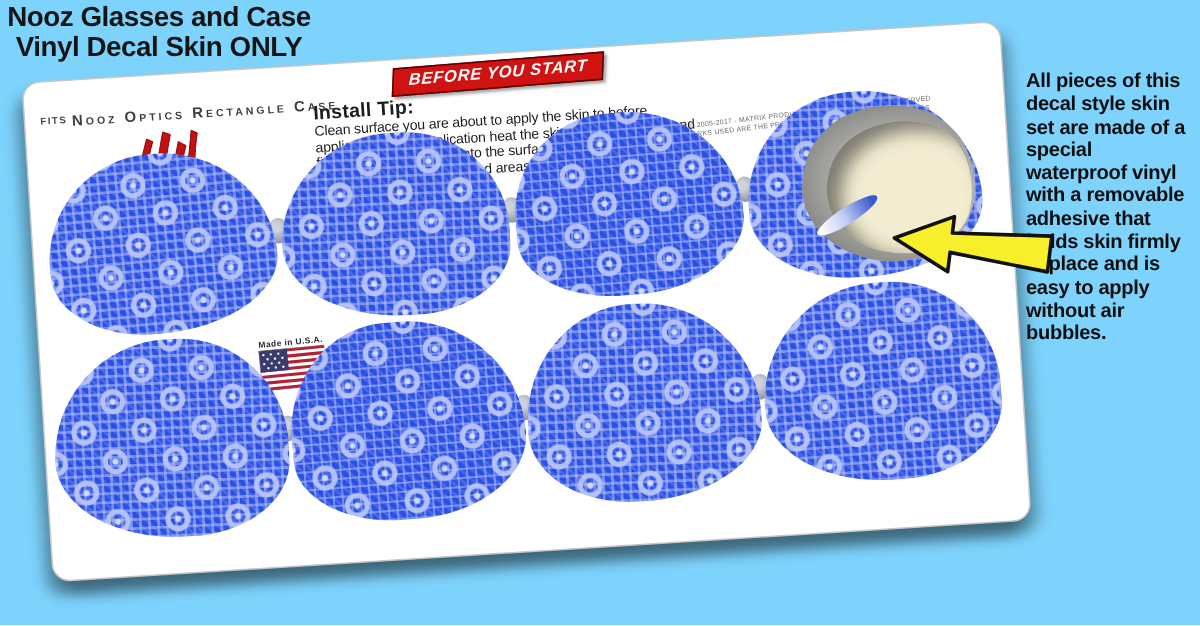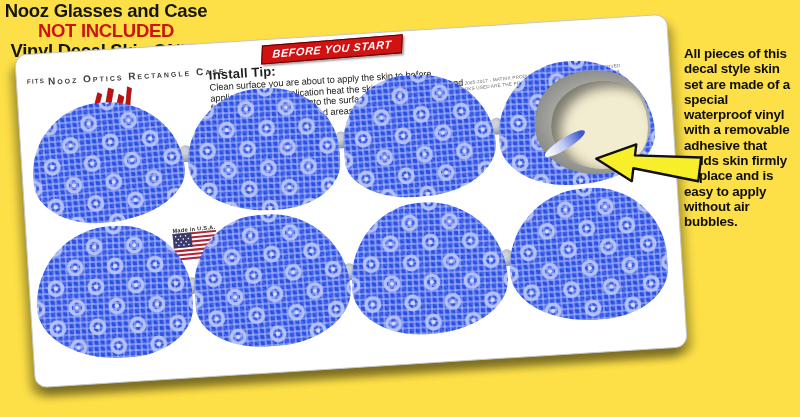--- a/index.html
+++ b/index.html
@@ -1,17 +1,17 @@
 <!DOCTYPE html>
 <html><head>
 <meta charset="utf-8">
 <style>
   html,body{margin:0;padding:0;background:#fff;}
   .stage{
-    position:relative;width:800px;height:417px;overflow:hidden;background:#fde047;
+    position:relative;width:800px;height:417px;overflow:hidden;background:#7dd3fc;
     font-family:"Liberation Sans",sans-serif;
   }
   
   .corner-label{position:absolute;left:2px;top:1px;width:208px;text-align:center;line-height:1.08;}
   .corner-label .l1,.corner-label .l3{font-size:18.5px;font-weight:600;color:#151515;letter-spacing:-0.3px;}
   .corner-label .l2{font-size:18.5px;font-weight:800;color:#cc1414;letter-spacing:-0.3px;}
 
   
   .panel{
     position:absolute;left:24px;top:34px;width:652px;height:332px;
@@ -98,21 +98,20 @@
     font-size:13.4px;font-weight:600;line-height:1.14;color:#0e0e0e;letter-spacing:-0.2px;
   }
 </style>
 </head>
 <body>
 
 <div class="stage">
 
   <div class="corner-label">
     <div class="l1">Nooz Glasses and Case</div>
-    <div class="l2">NOT INCLUDED</div>
     <div class="l3">Vinyl Decal Skin ONLY</div>
   </div>
 
   <div class="panel">
 
     <div class="fits-line">
       <span class="fits-prefix">FITS</span><span class="fits-main">Nooz Optics Rectangle Case</span>
     </div>
 
     <svg class="logo" viewBox="0 0 120 110">

